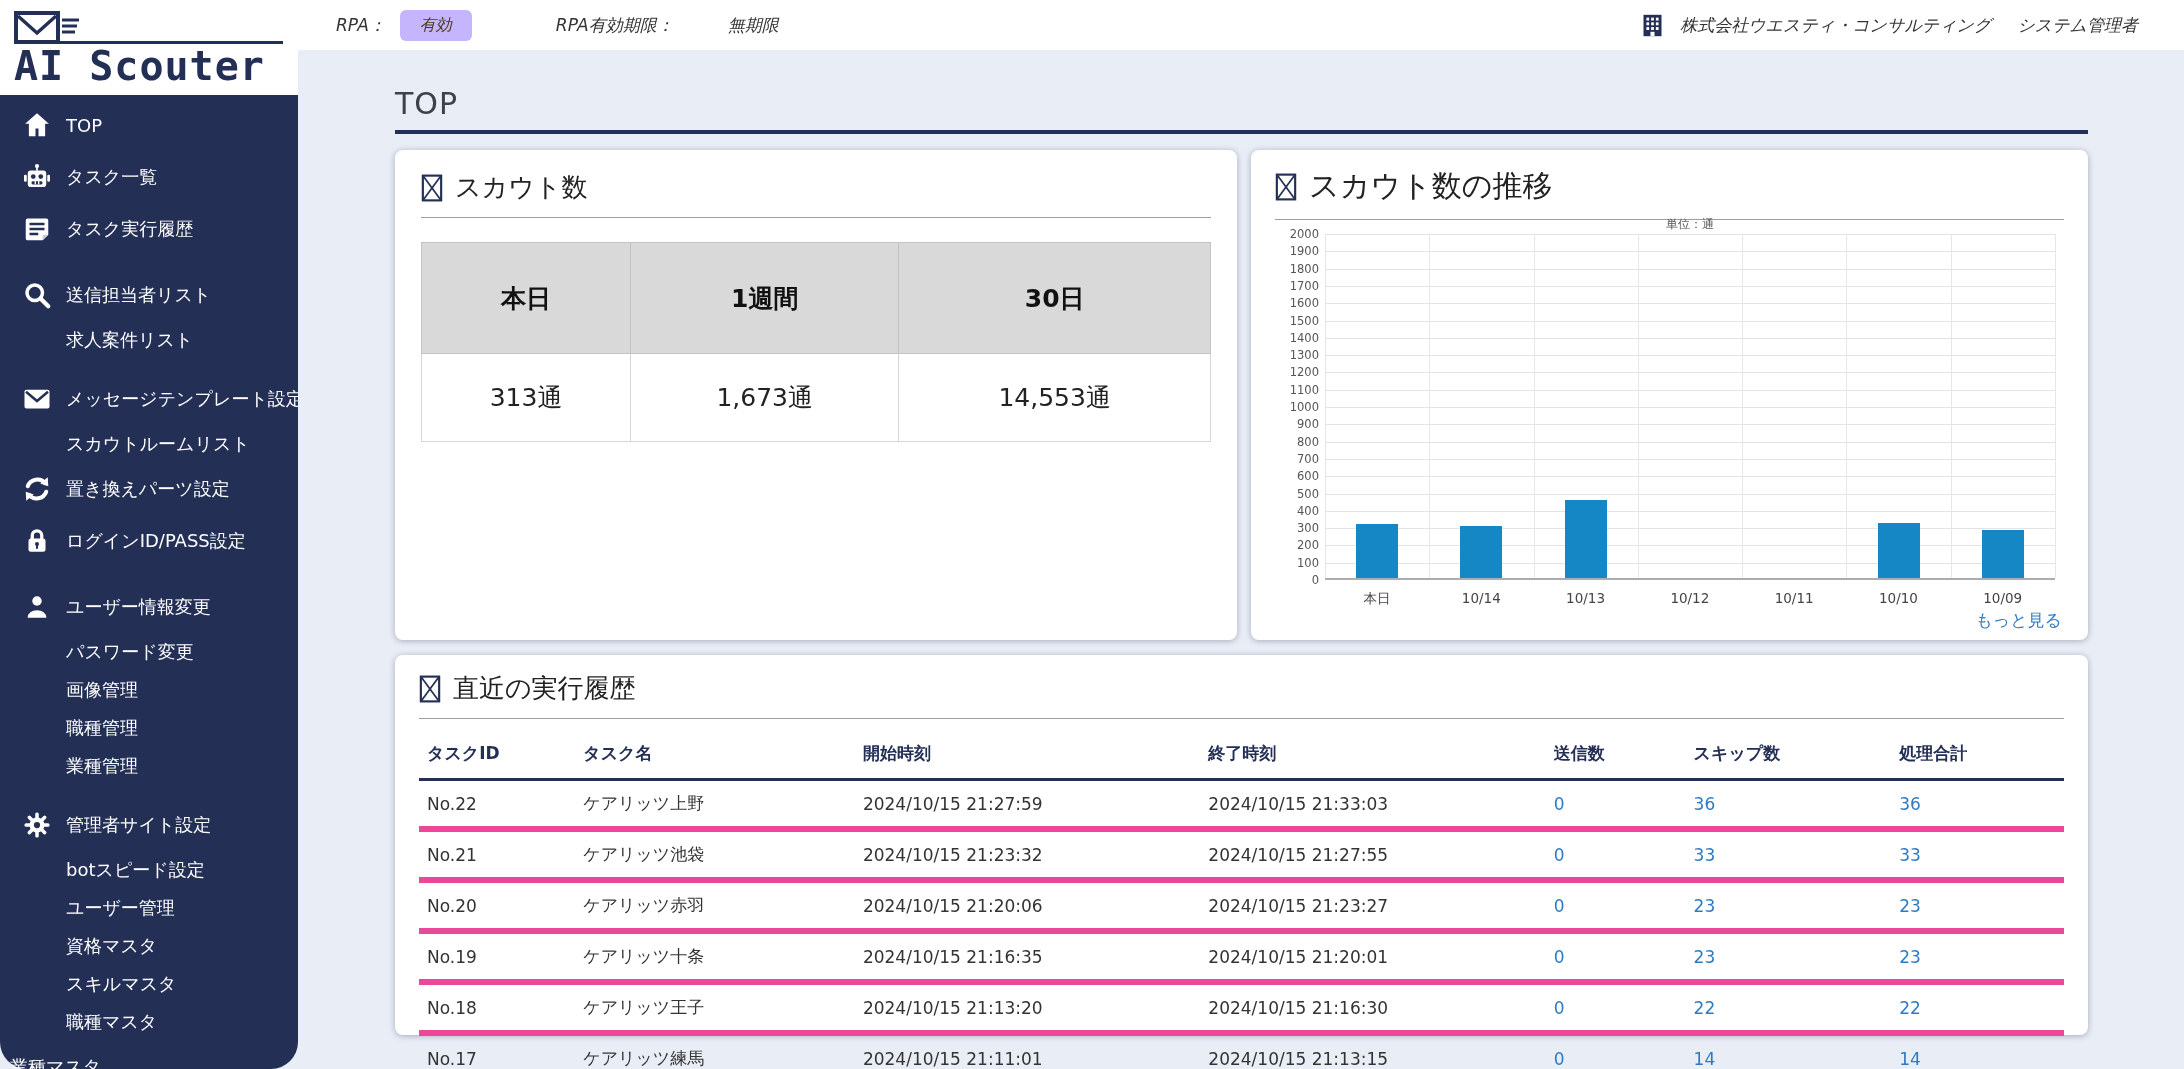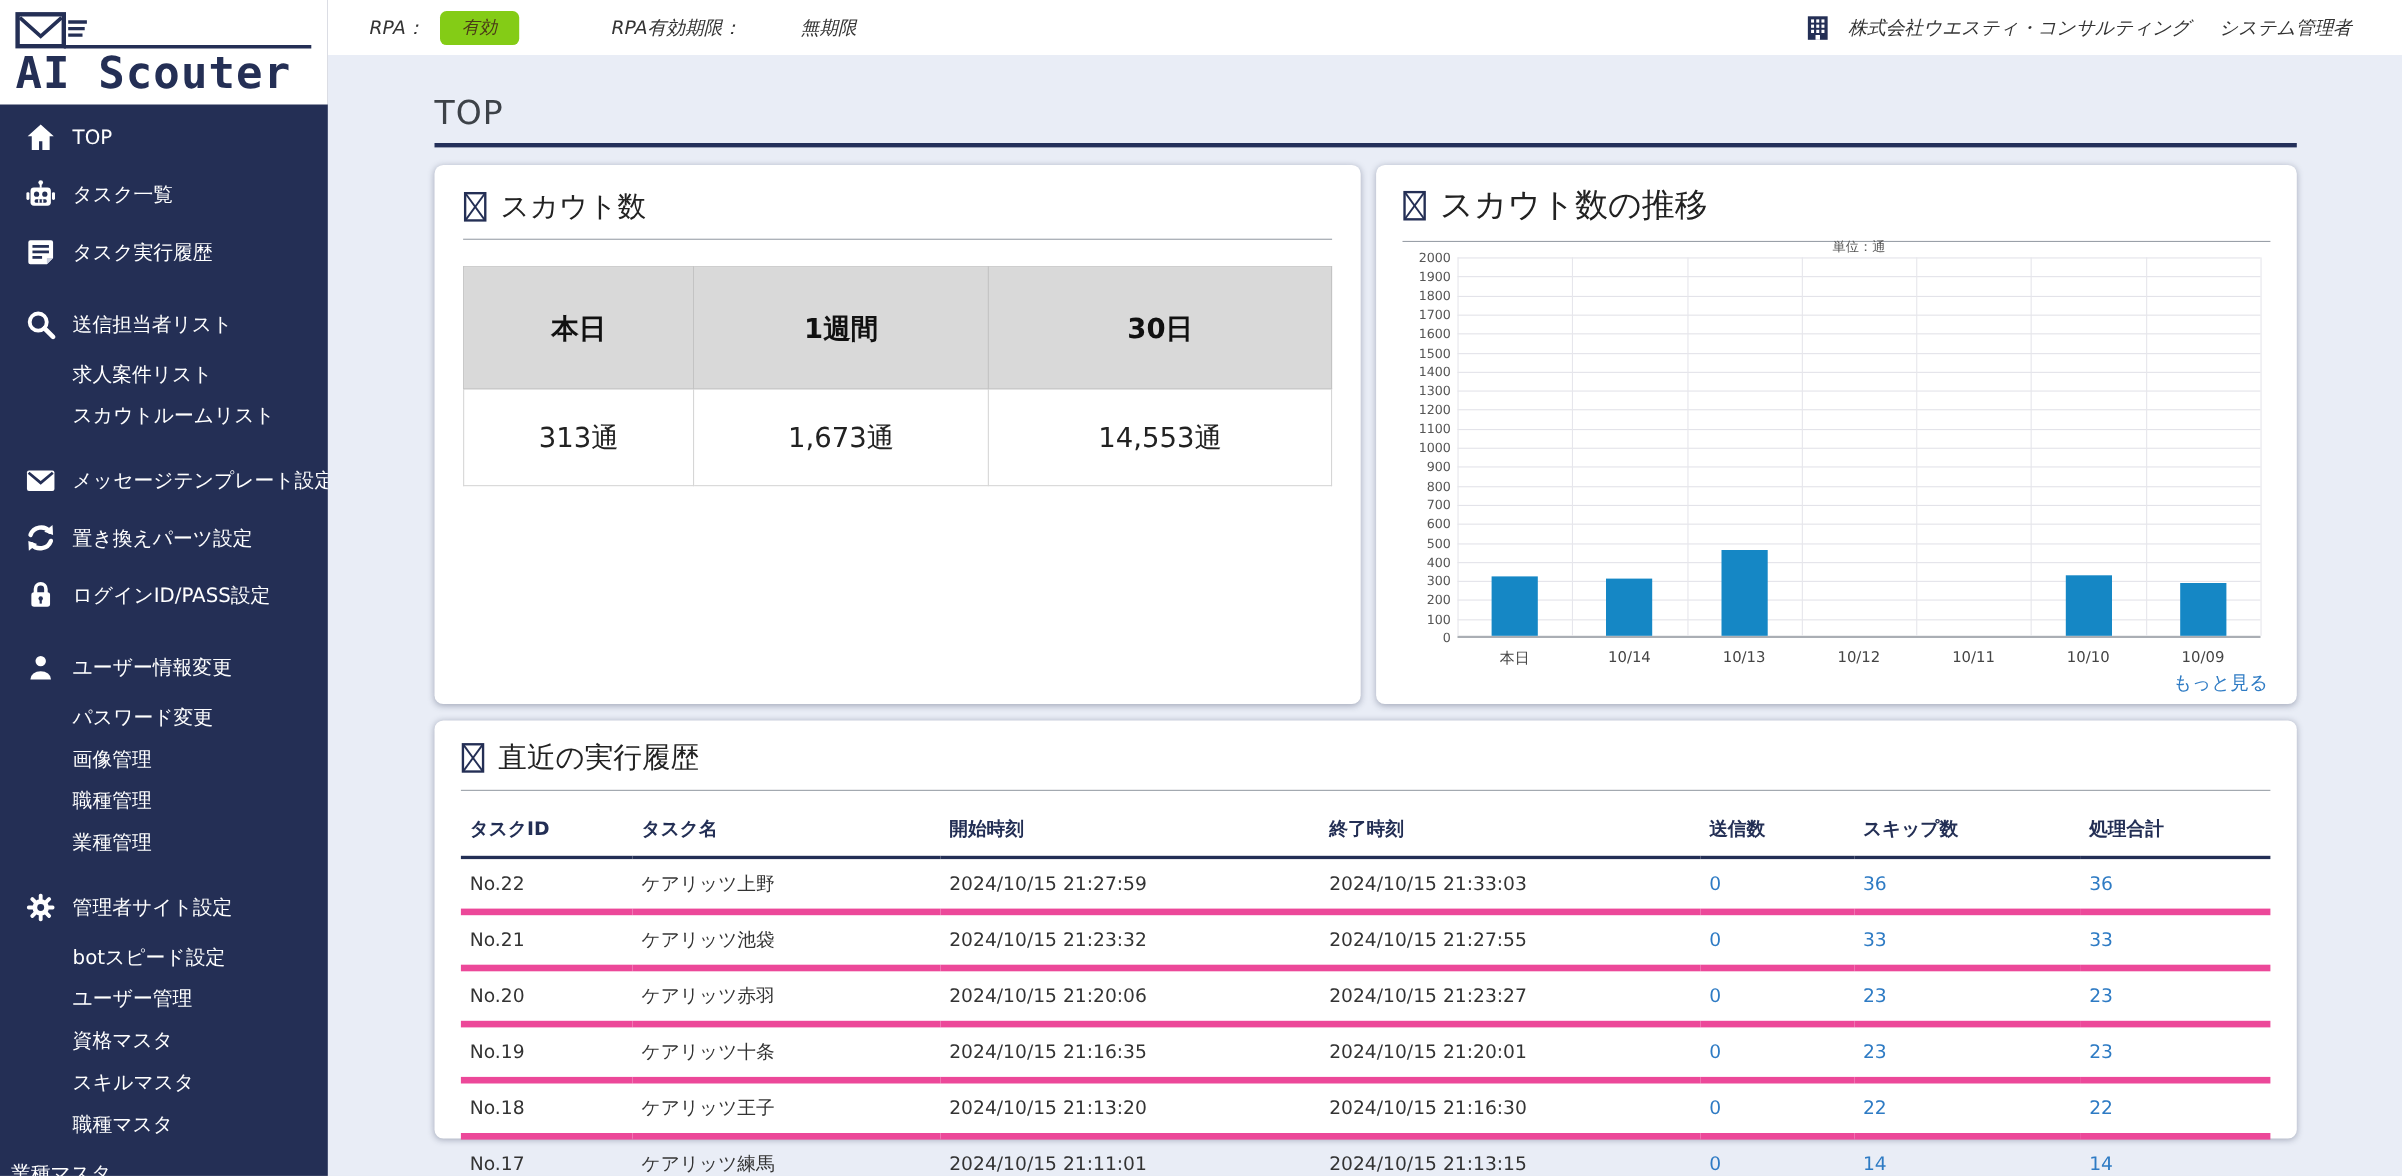--- a/index.html
+++ b/index.html
@@ -18,21 +18,21 @@
   .rpa-badge {
     background:#f8ba4d; color:#4a3a17; font-size:16px;
     padding:5px 20px; border-radius:6px; margin-right:30px;
   }
   .rpa-limit-label { margin-left:40px; }
   .rpa-limit-value { margin-left:40px; }
   .topbar-right { margin-left:auto; display:flex; align-items:center; gap:14px; margin-right:46px; }
   .company-name { font-size:17px; color:#333; }
   .user-role { font-size:17px; color:#333; margin-left:12px; }
   
-  .sidebar { position:absolute; left:0; top:0; width:298px; height:1069px; background:#242f55; z-index:6; }
+  .sidebar { position:absolute; left:0; top:0; width:298px; height:1069px; background:#242f55; z-index:6;border-radius:27px; }
   .logo-box { position:absolute; left:0; top:0; width:298px; height:95px; background:#fff; }
   .nav { position:absolute; left:0; top:95px; right:0; bottom:0; padding-top:4px; overflow:hidden; }
   .nav-item { display:flex; align-items:center; height:52px; cursor:pointer; color:#fff; }
   .nav-item.sub { height:38px; }
   .nav-item.group-gap { margin-top:14px;align-items:center; }
   .nav-icon { width:30px; height:30px; margin-left:22px; flex:0 0 30px; }
   .nav-label { font-size:18px; margin-left:14px; white-space:nowrap; }
   .nav-item.sub .nav-label { margin-left:66px; }
   .nav-item.overflow .nav-label { margin-left:10px; }
   
@@ -165,21 +165,21 @@
       <line x1="18" y1="2" x2="2" y2="24" stroke="#242f55" stroke-width="1.6"></line>
     </symbol>
   </defs>
 </svg>
 
 <div class="app">
 
   <div class="topbar">
     <div class="topbar-left">
       <span class="rpa-label">RPA：</span>
-      <span class="rpa-badge" style="background: #84cc16;">有効</span>
+      <span class="rpa-badge" style="background: #c4b5fd;">有効</span>
       <span class="rpa-limit-label">RPA有効期限：</span>
       <span class="rpa-limit-value">無期限</span>
     </div>
     <div class="topbar-right">
       <svg width="27" height="27">
           <use href="#ic-building"></use>
         </svg>
       <span class="company-name">株式会社ウエスティ・コンサルティング</span>
       <span class="user-role">システム管理者</span>
     </div>
@@ -219,29 +219,29 @@
         <div class="nav-item group-gap">
       <svg class="nav-icon">
             <use href="#ic-search"></use>
           </svg>
       <span class="nav-label">送信担当者リスト</span>
     </div>
         <div class="nav-item sub">
 
       <span class="nav-label">求人案件リスト</span>
     </div>
+        <div class="nav-item group-gap">
+      <svg class="nav-icon">
+            <use href="#ic-envelope"></use>
+          </svg>
+      <span class="nav-label">メッセージテンプレート設定</span>
+    </div>
         <div class="nav-item sub">
 
       <span class="nav-label">スカウトルームリスト</span>
-    </div>
-        <div class="nav-item group-gap">
-      <svg class="nav-icon">
-            <use href="#ic-envelope"></use>
-          </svg>
-      <span class="nav-label">メッセージテンプレート設定</span>
     </div>
         <div class="nav-item">
       <svg class="nav-icon">
             <use href="#ic-sync"></use>
           </svg>
       <span class="nav-label">置き換えパーツ設定</span>
     </div>
         <div class="nav-item">
       <svg class="nav-icon">
             <use href="#ic-lock"></use>

